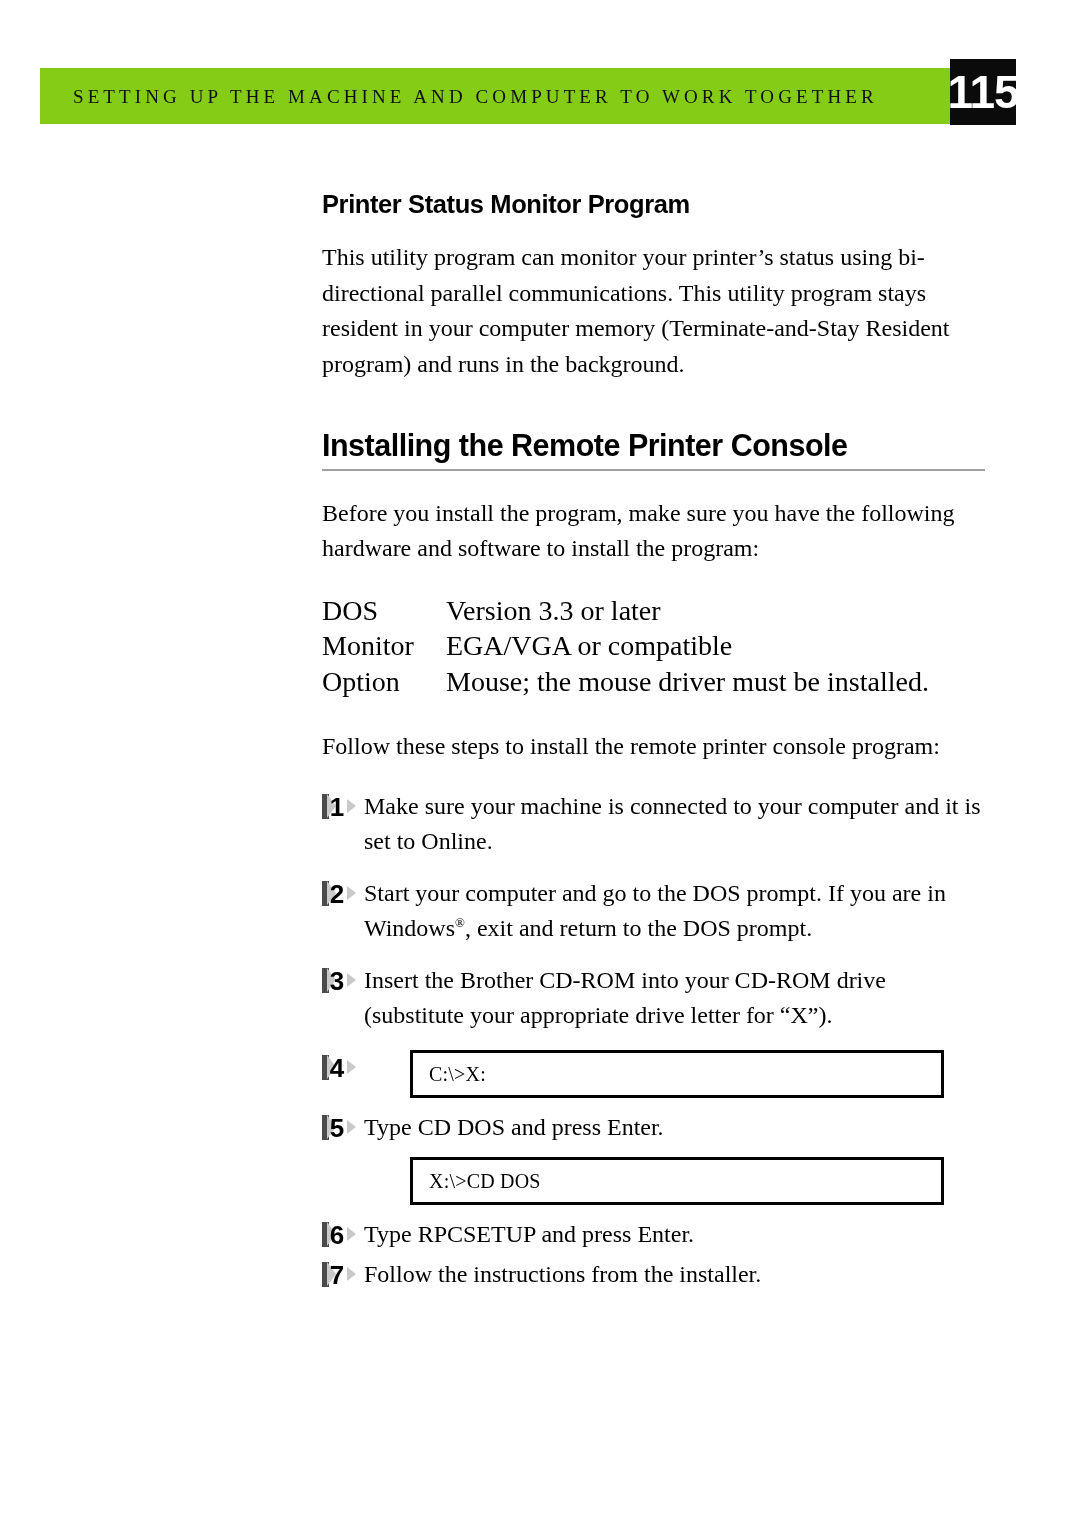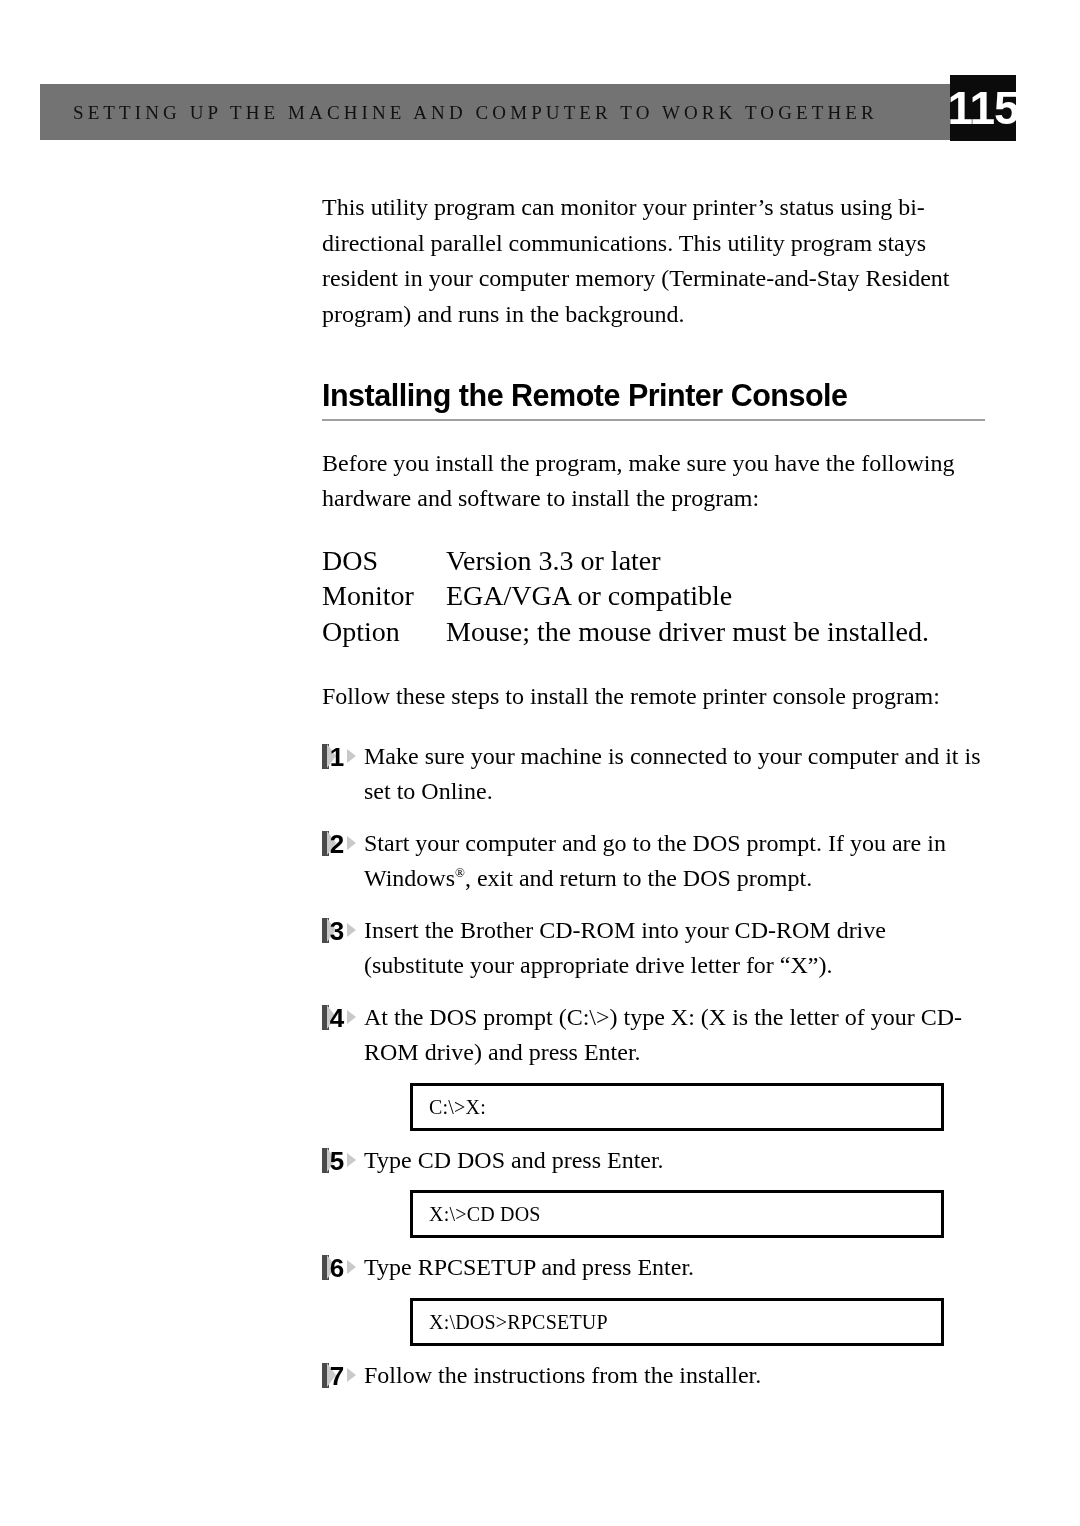--- a/index.html
+++ b/index.html
@@ -13,24 +13,24 @@
     position: relative;
     font-family: "Liberation Serif", "DejaVu Serif", serif;
     color: #000000;
     overflow: hidden;
   }
 
   
   .header-band {
     position: absolute;
     left: 40px;
-    top: 84px;
+    top: 68px;
     width: 976px;
     height: 56px;
-    background: #737373;
+    background: #84cc16;
     display: flex;
     align-items: center;
   }
   .header-title {
     flex: 1 1 auto;
     padding-left: 33px;
     font-family: "Liberation Serif", "DejaVu Serif", serif;
     font-size: 19px;
     letter-spacing: 4.1px;
     color: #111111;
@@ -206,20 +206,21 @@
 
 <div class="header-band">
   <div class="header-title">SETTING UP THE  MACHINE AND COMPUTER TO WORK TOGETHER</div>
   <div class="page-number-box">
     <span class="page-number">115</span>
   </div>
 </div>
 
 <div class="content">
 
+  <h2 class="sub-heading">Printer Status Monitor Program</h2>
   <p class="body-par">This utility program can monitor your printer’s status using bi-directional parallel communications. This utility program stays resident in your computer memory (Terminate-and-Stay Resident program) and runs in the background.</p>
 
   <div class="section-heading-wrap">
     <h1 class="section-heading">Installing the Remote Printer Console</h1>
     <div class="heading-rule"></div>
   </div>
 
   <p class="body-par">Before you install the program, make sure you have the following hardware and software to install the program:</p>
 
   <table class="req-table">
@@ -273,21 +274,20 @@
       <span class="step-text">Insert the Brother CD-ROM into your CD-ROM drive (substitute your appropriate drive letter for “X”).</span>
     </div>
 
     <div class="step step-tight">
       <span class="step-marker">
         <span class="flagbox"></span>
         <span class="tri-left"></span>
         <span class="tri-right"></span>
         <span class="num">4</span>
       </span>
-      <span class="step-text">At the DOS prompt (C:\&gt;) type X: (X is the letter of your CD-ROM drive) and press Enter.</span>
     </div>
 
     <div class="cmd-box">
       <span class="cmd-text">C:\&gt;X:</span>
     </div>
 
     <div class="step step-tight">
       <span class="step-marker">
         <span class="flagbox"></span>
         <span class="tri-left"></span>
@@ -304,23 +304,20 @@
     <div class="step step-tight">
       <span class="step-marker">
         <span class="flagbox"></span>
         <span class="tri-left"></span>
         <span class="tri-right"></span>
         <span class="num">6</span>
       </span>
       <span class="step-text">Type RPCSETUP and press Enter.</span>
     </div>
 
-    <div class="cmd-box">
-      <span class="cmd-text">X:\DOS&gt;RPCSETUP</span>
-    </div>
 
     <div class="step">
       <span class="step-marker">
         <span class="flagbox"></span>
         <span class="tri-left"></span>
         <span class="tri-right"></span>
         <span class="num">7</span>
       </span>
       <span class="step-text">Follow the instructions from the installer.</span>
     </div>

